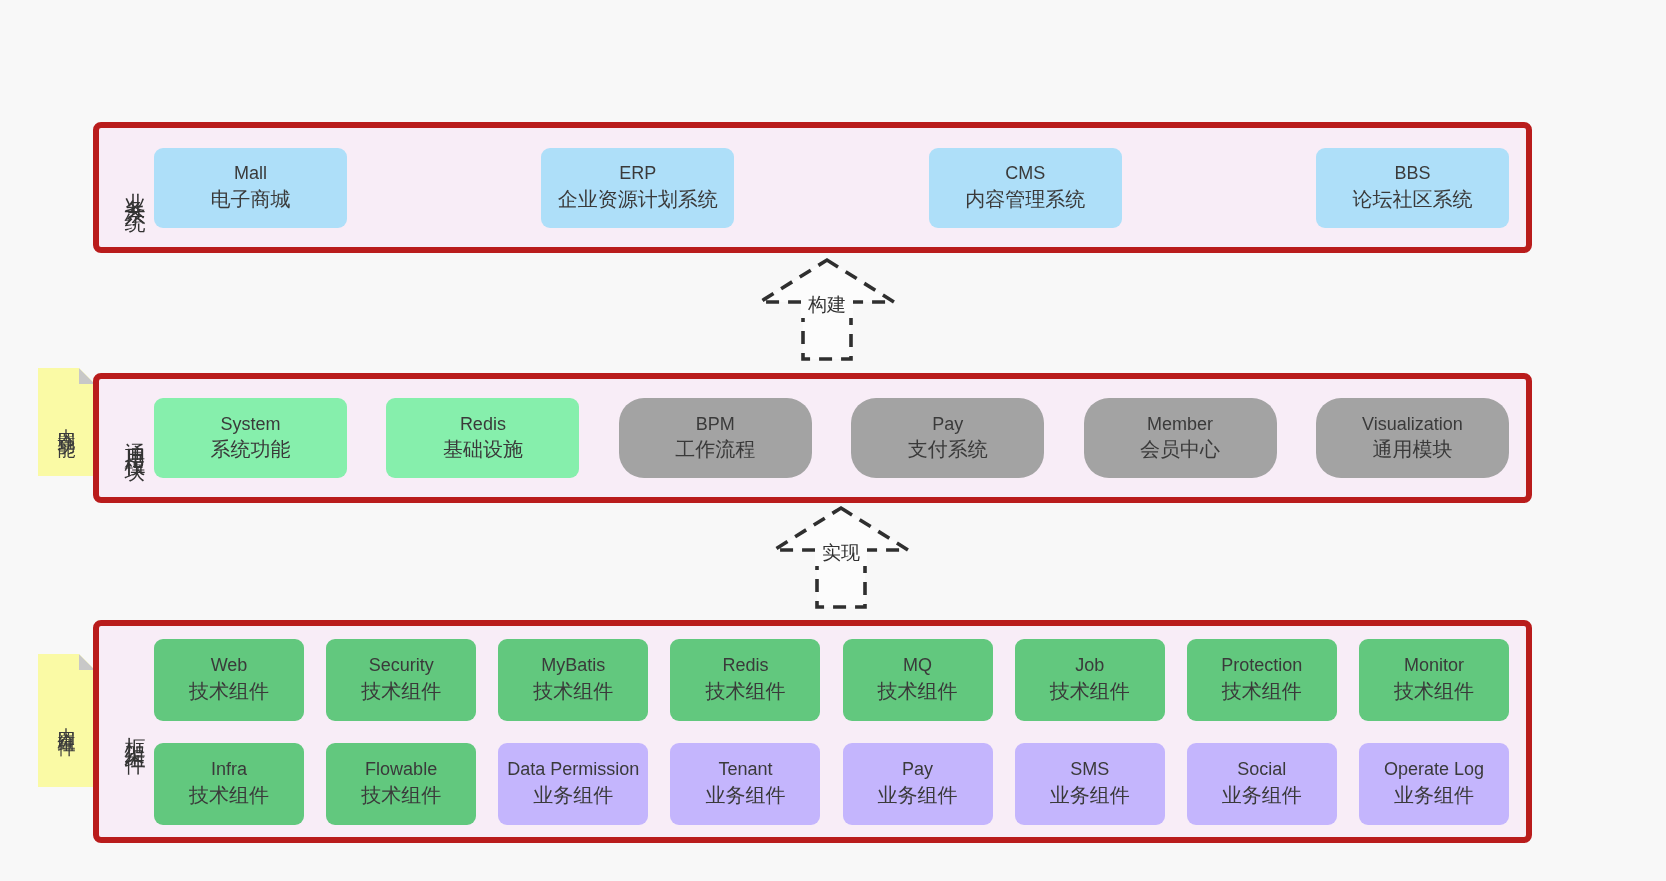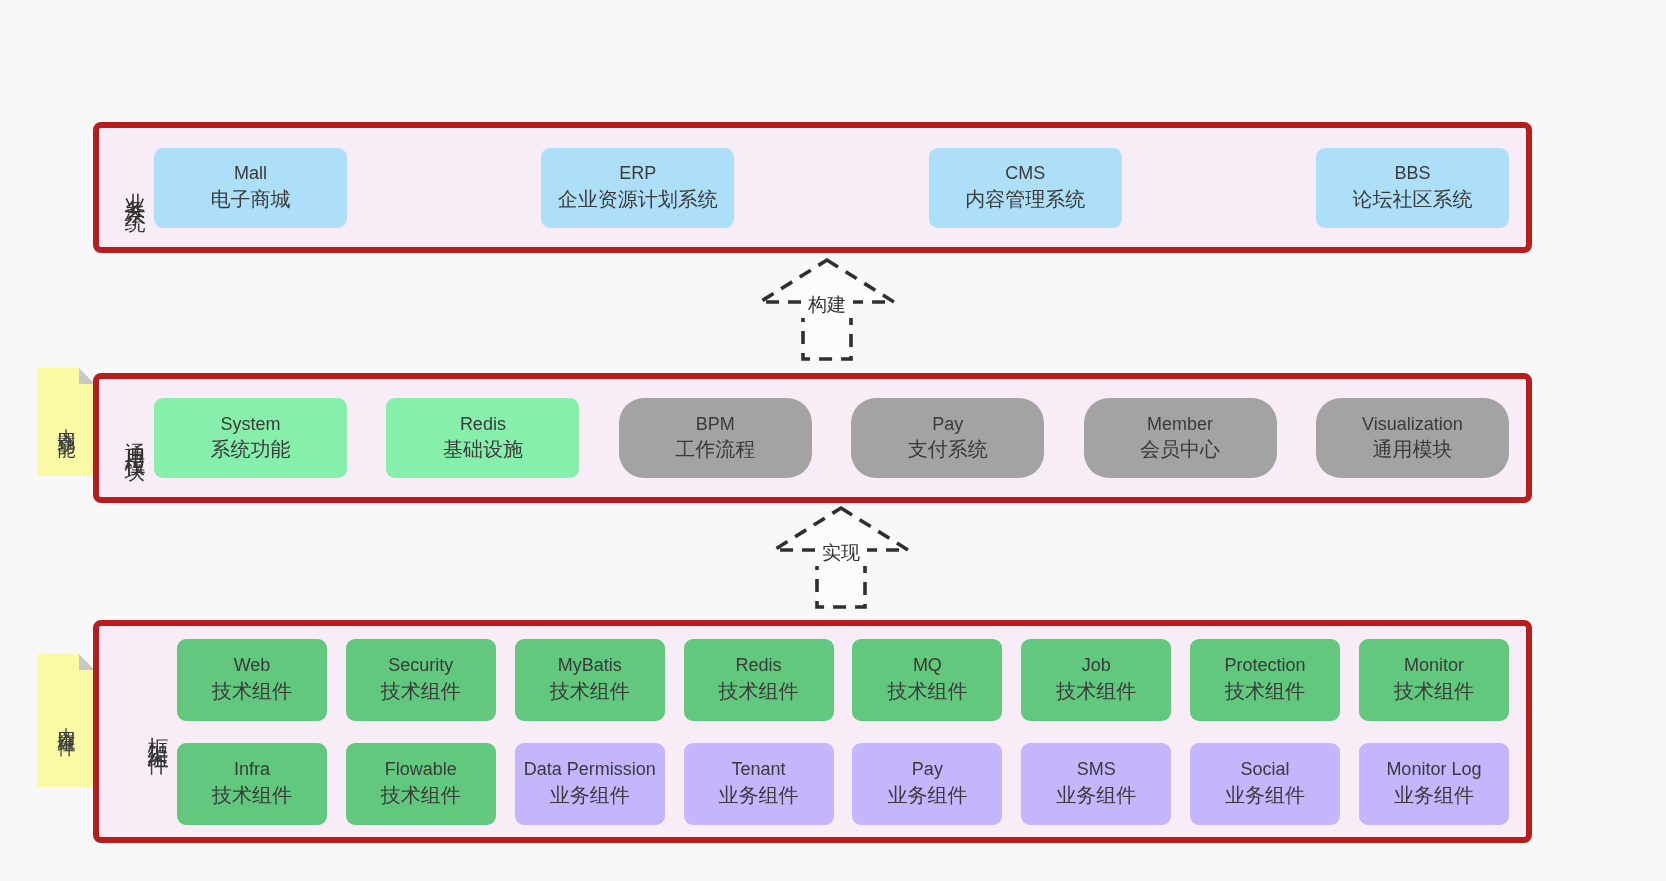--- a/index.html
+++ b/index.html
@@ -23,21 +23,21 @@
     box-sizing:border-box;
     background:#f8edf7;
     border:6px solid #b91c1c;
     border-radius:8px;
     display:flex;
     align-items:center;
     z-index:2;
   }
   #sec-business{top:122px;height:131px;}
   #sec-modules{top:373px;height:130px;}
-  #sec-components{top:620px;height:223px;padding-left:23px;}
+  #sec-components{top:620px;height:223px;}
 
   .v-label{
     writing-mode:vertical-rl;
     text-orientation:upright;
     font-size:21px;
     letter-spacing:6px;
     color:#333;
     margin-left:13px;
     flex:0 0 34px;
     text-align:center;
@@ -264,20 +264,20 @@
         </div>
         <div class="box glight">
           <div class="name">SMS</div>
           <div class="sub">业务组件</div>
         </div>
         <div class="box glight">
           <div class="name">Social</div>
           <div class="sub">业务组件</div>
         </div>
         <div class="box glight">
-          <div class="name">Monitor Log</div>
+          <div class="name">Operate Log</div>
           <div class="sub">业务组件</div>
         </div>
       </div>
     </div>
   </div>
 
 </div>
 
 </body></html>

